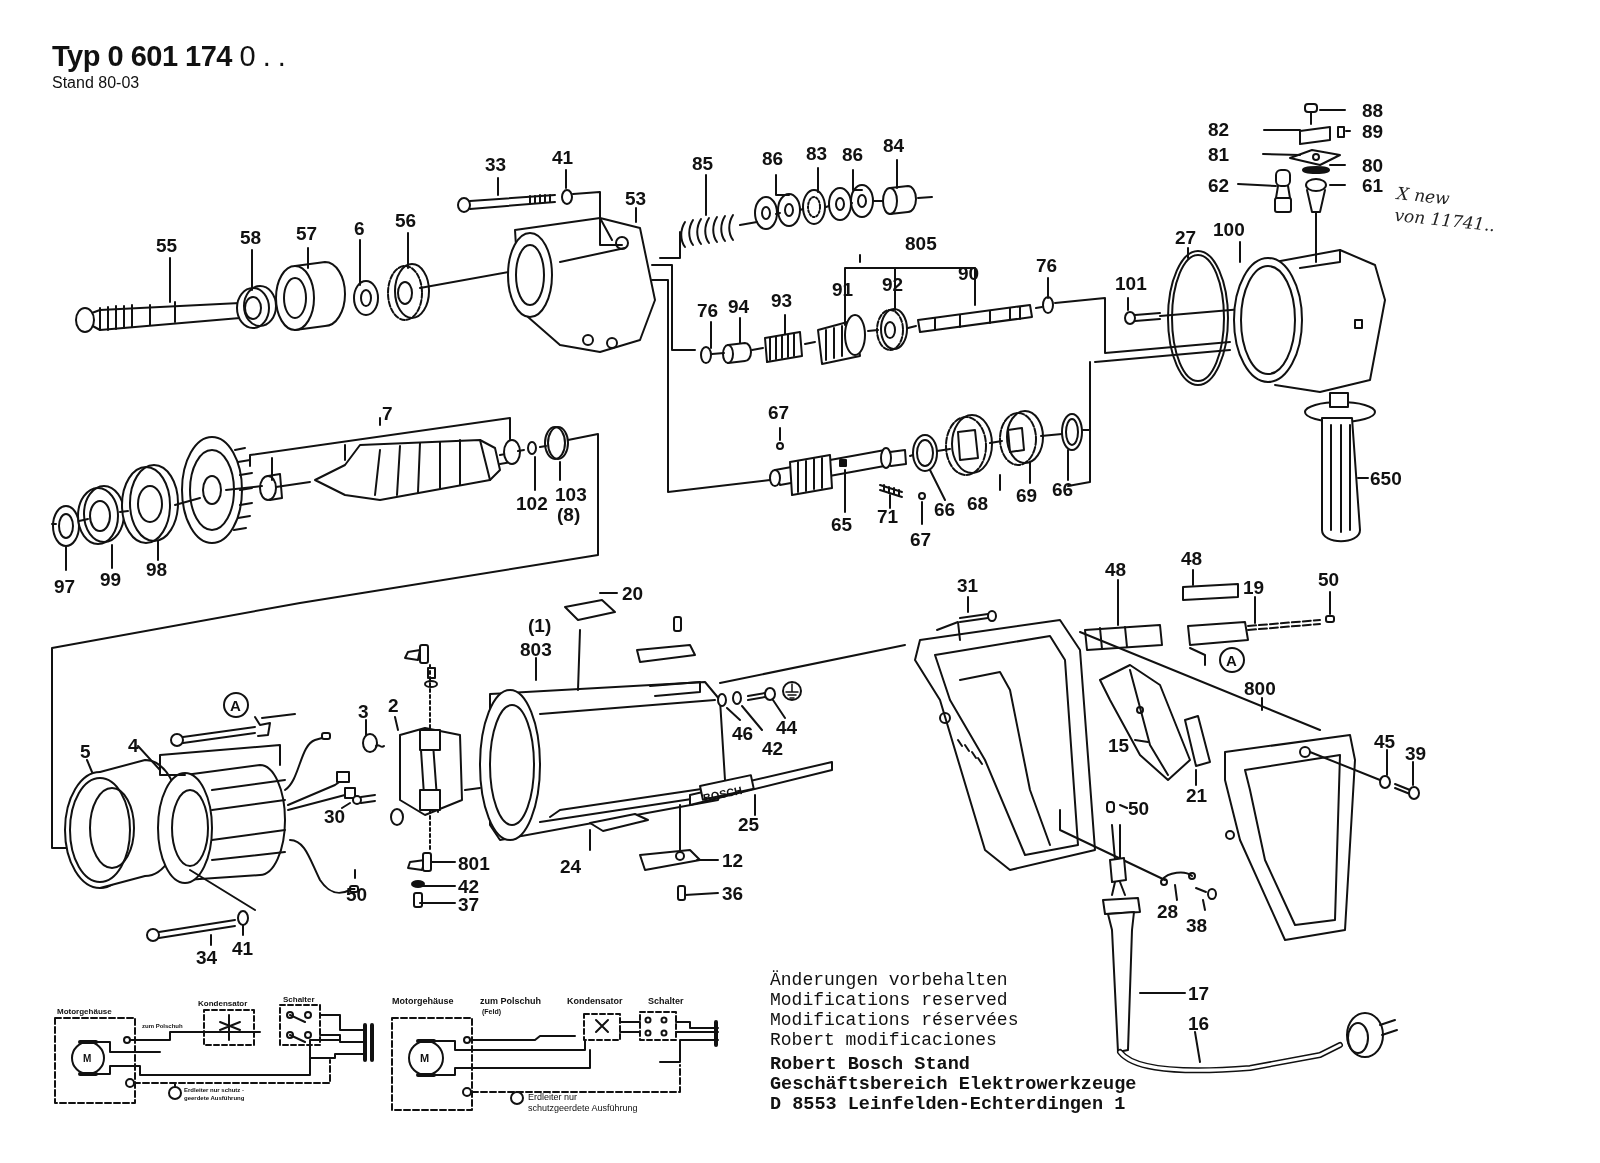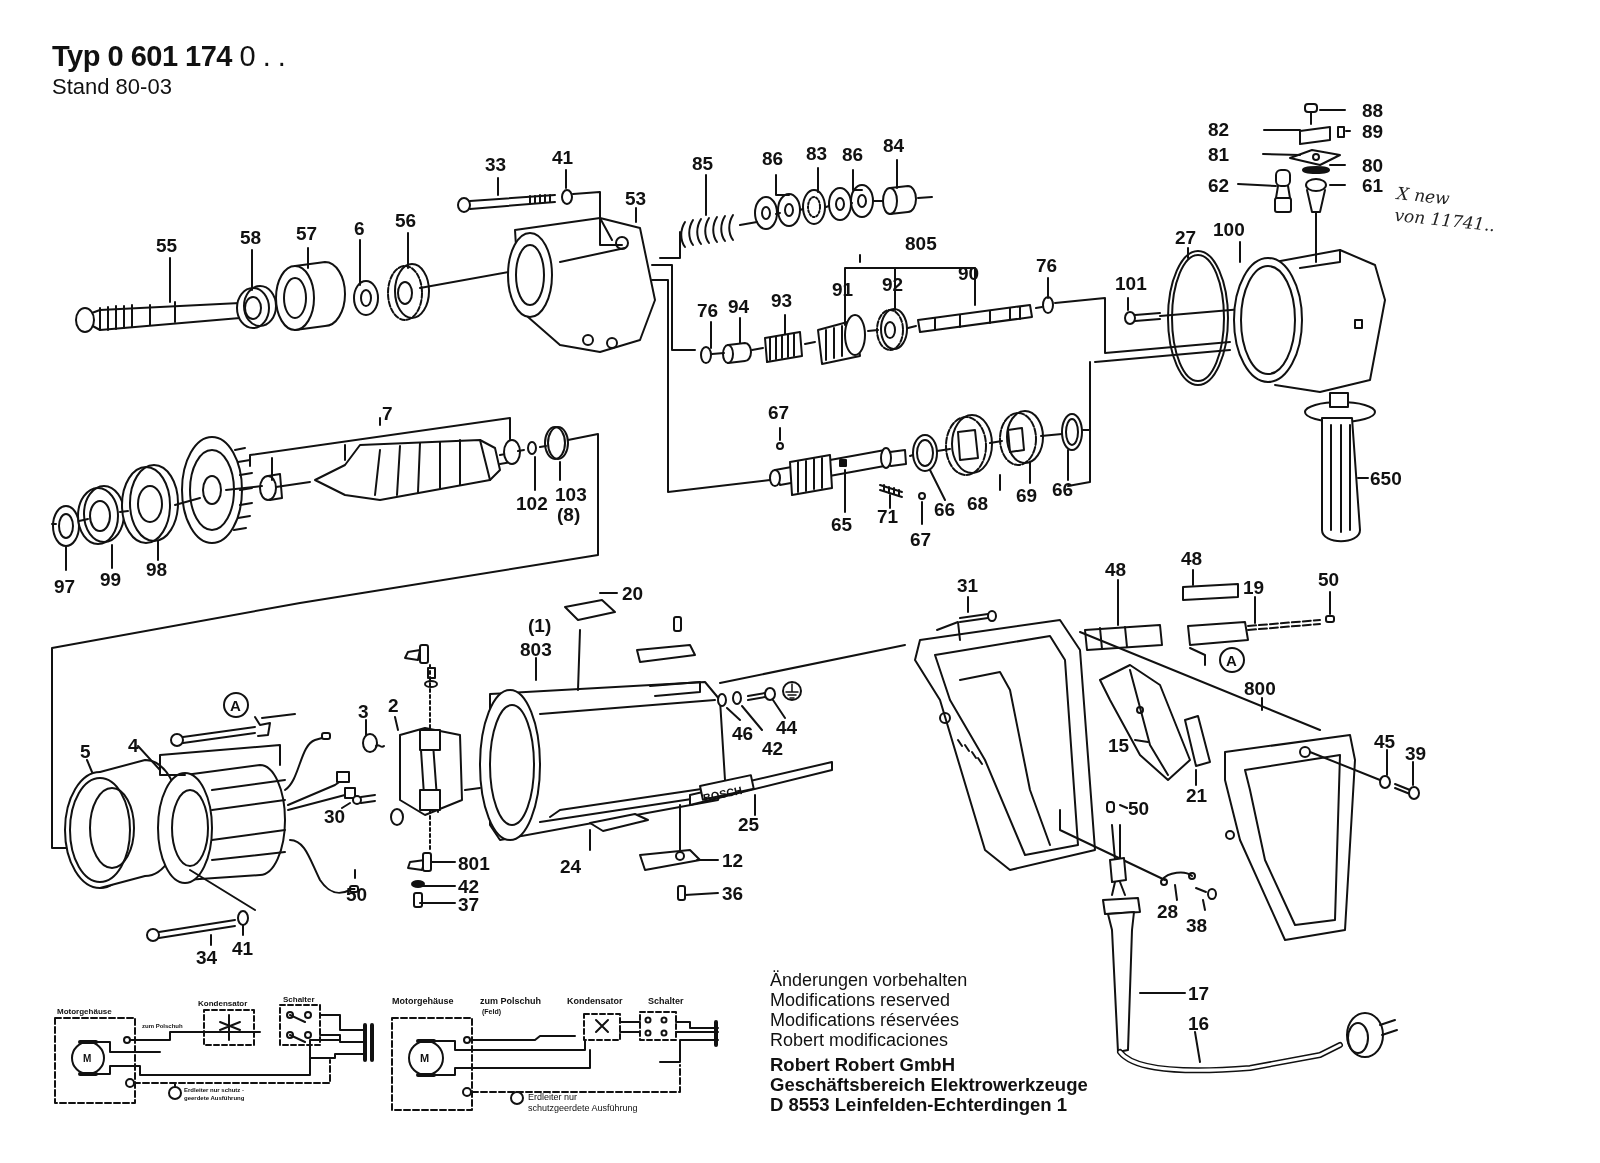--- a/index.html
+++ b/index.html
@@ -3,24 +3,24 @@
 <meta charset="utf-8">
 <style>
   html, body { margin:0; padding:0; background:#ffffff; }
   body { width:1600px; height:1163px; position:relative; overflow:hidden;
          font-family:"Liberation Sans", sans-serif; color:#111; }
   #stage { position:absolute; left:0; top:0; width:1600px; height:1148px; }
   svg text { font-family:"Liberation Sans", sans-serif; fill:#111; }
   .lbl { font-size:19px; font-weight:bold; }
   .hdr-typ { position:absolute; left:52px; top:40px; font-size:29px; font-weight:bold; letter-spacing:-0.5px; }
   .hdr-typ .thin { font-weight:normal; }
-  .hdr-stand { position:absolute; left:52px; top:74px; font-size:22px; }
+  .hdr-stand { position:absolute; left:52px; top:74px; font-size:16px; }
   .note { position:absolute; left:1398px; top:182px; font-family:"DejaVu Serif", serif; font-style:italic;
           font-size:17px; line-height:22px; transform:rotate(6deg); transform-origin:left top; color:#222; }
-  .footer { position:absolute; left:770px; top:970px; font-size:18px; line-height:20px; }
+  .footer { position:absolute; left:770px; top:970px; font-size:18px; line-height:20px;font-family:Liberation Mono, monospace; }
   .footer .b { font-weight:bold; font-size:18.5px; }
   .footer .gap { height:5px; }
 </style>
 </head>
 <body>
 
 <div id="stage">
 
   <div class="hdr-typ">
     <span>Typ</span>
@@ -652,17 +652,17 @@
       <text x="528" y="1111" font-size="9" font-weight="normal">schutzgeerdete Ausführung</text>
     </g>
   </svg>
 
   <div class="footer">
     <div>Änderungen vorbehalten</div>
     <div>Modifications reserved</div>
     <div>Modifications réservées</div>
     <div>Robert modificaciones</div>
     <div class="gap"></div>
-    <div class="b">Robert Robert GmbH</div>
+    <div class="b">Robert Bosch Stand</div>
     <div class="b">Geschäftsbereich Elektrowerkzeuge</div>
     <div class="b">D 8553 Leinfelden-Echterdingen 1</div>
   </div>
 </div>
 
 </body></html>

